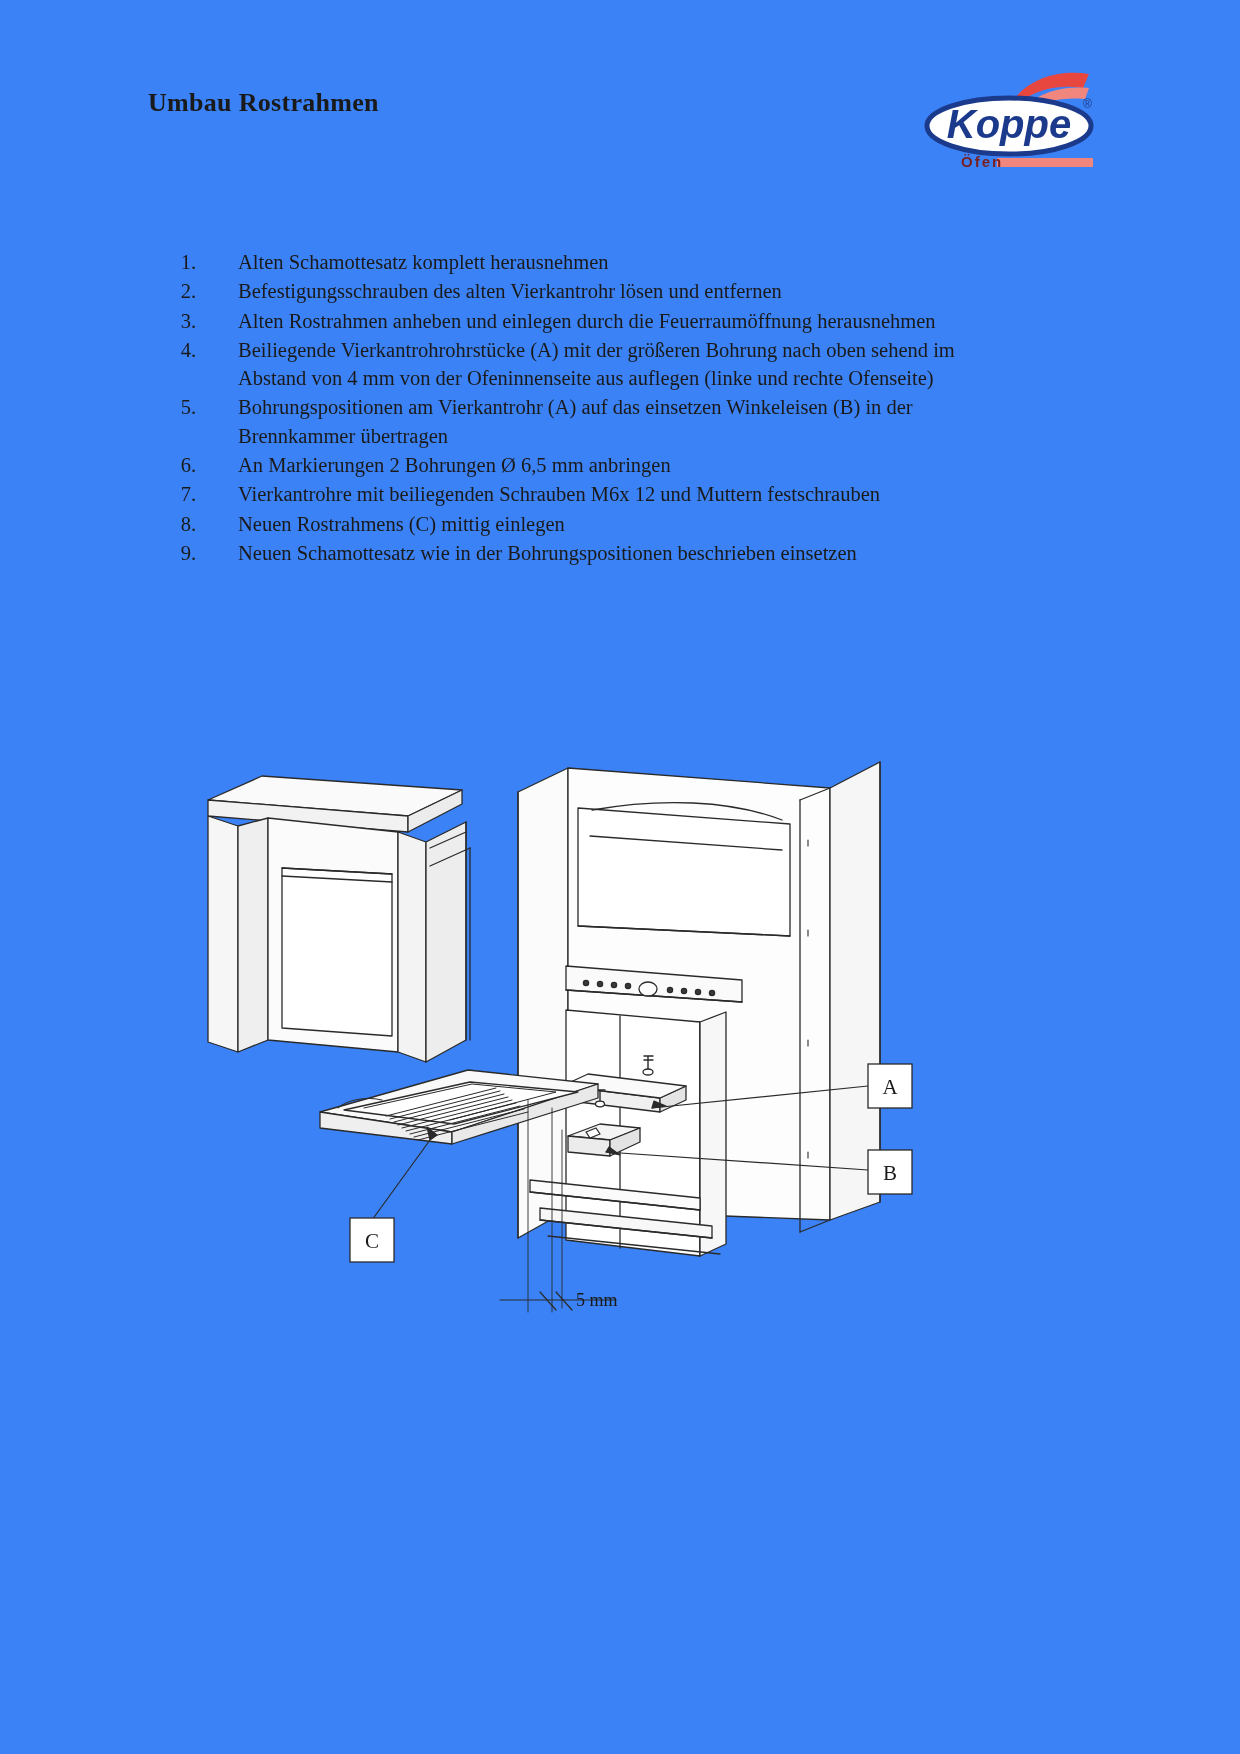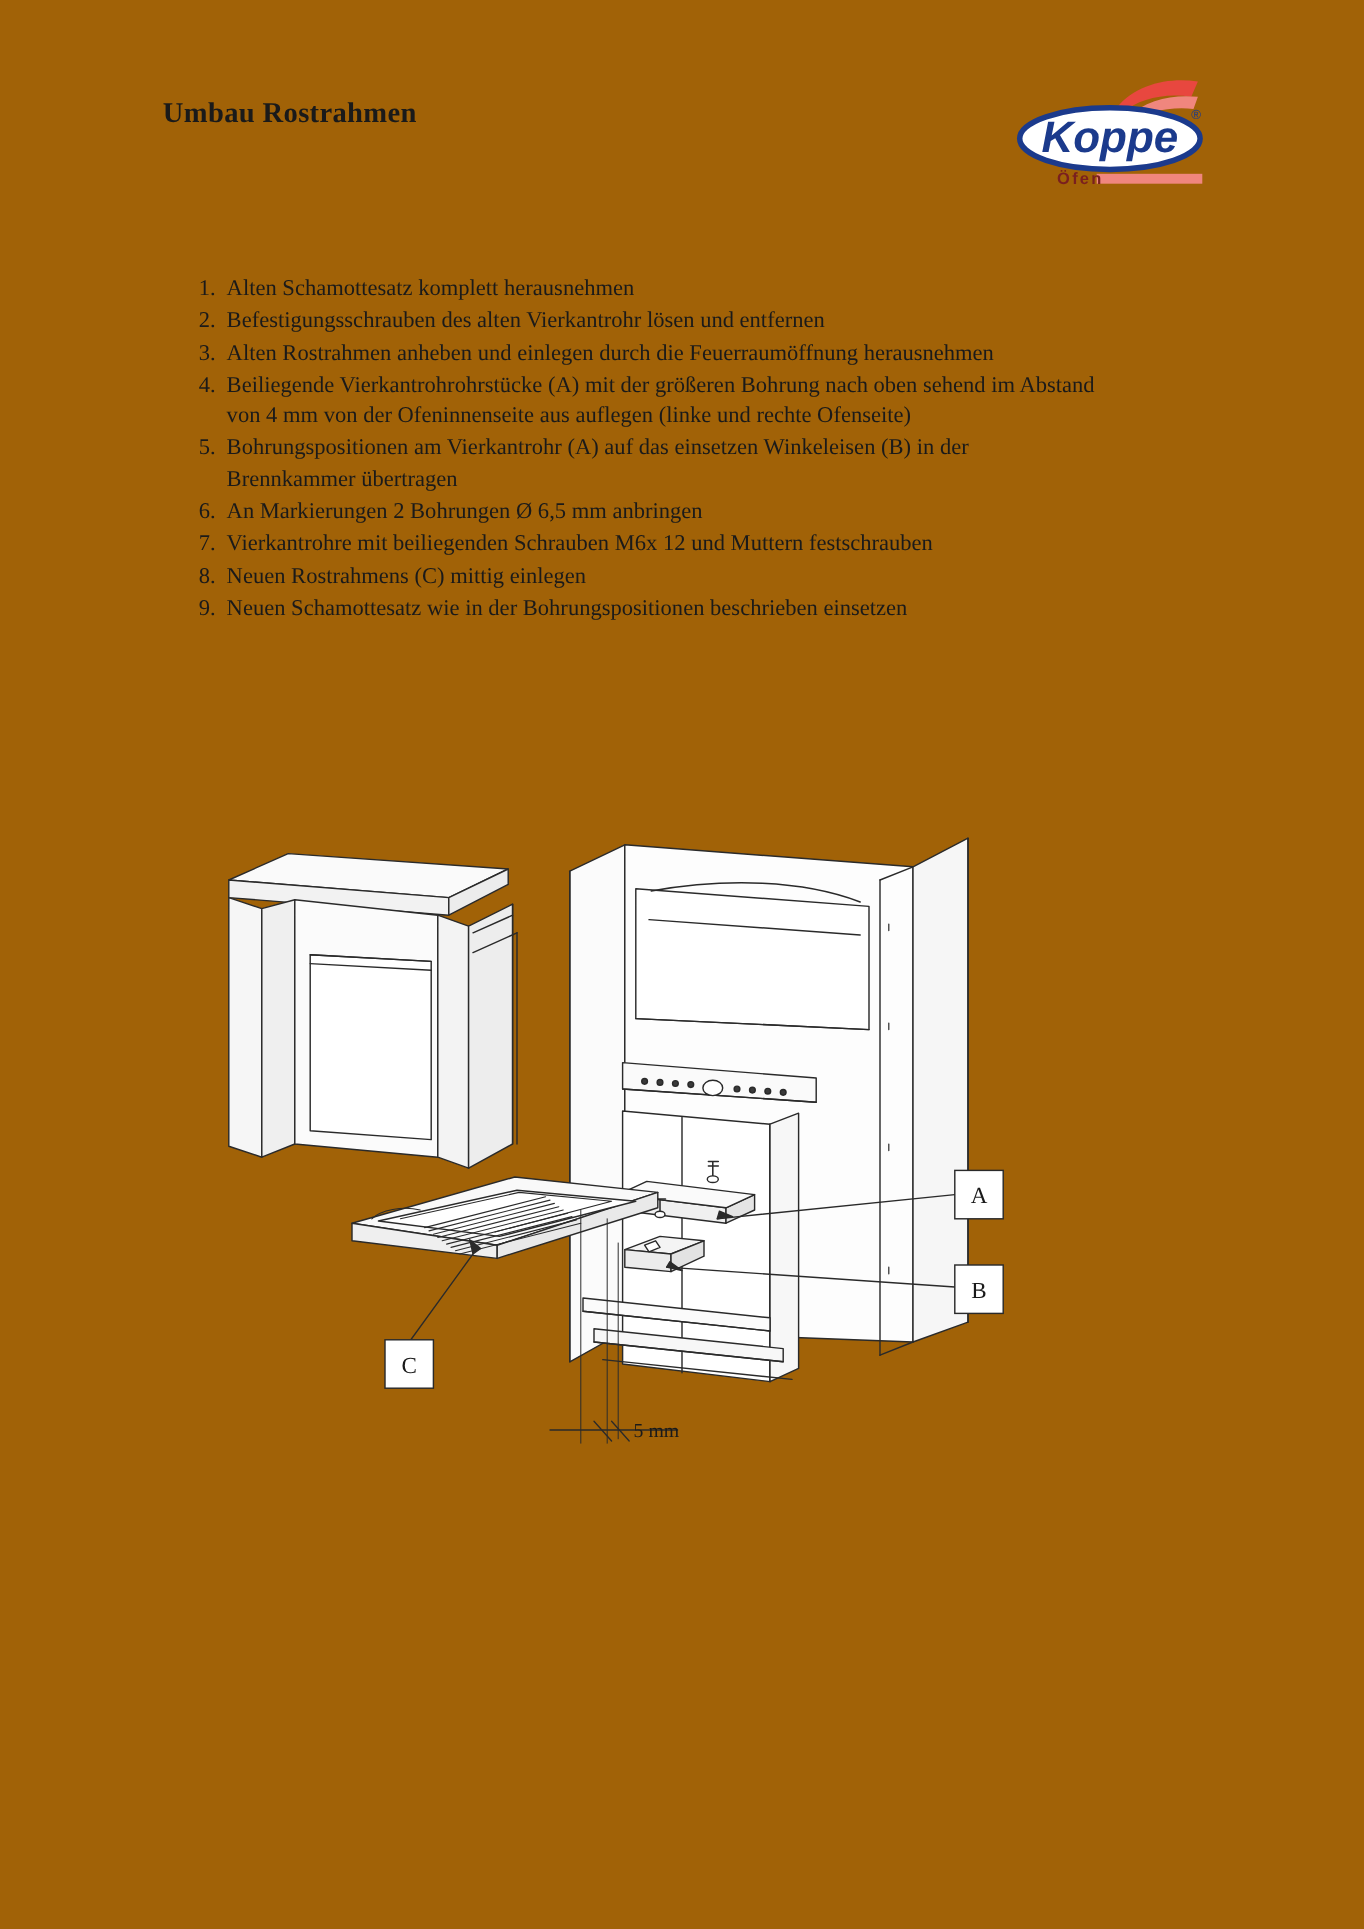--- a/index.html
+++ b/index.html
@@ -11,21 +11,21 @@
     width: 1240px;
     height: 1754px;
     position: relative;
     font-family: "Liberation Serif", serif;
     color: #1a1a1a;
     overflow: hidden;
   }
   .page {
     position: absolute;
     inset: 0;
-    background: #a16207;
+    background: #3b82f6;
   }
 
   
   .header {
     position: absolute;
     top: 88px;
     left: 0;
     right: 0;
     height: 110px;
   }
@@ -65,20 +65,21 @@
   }
   .step-num {
     width: 34px;
     flex: 0 0 34px;
     text-align: right;
     padding-right: 10px;
     box-sizing: border-box;
   }
   .step-text {
     flex: 1;
+    margin-left: 32px;
   }
 
   
   .figure {
     position: absolute;
     left: 0;
     top: 740px;
     width: 1240px;
     height: 620px;
   }

